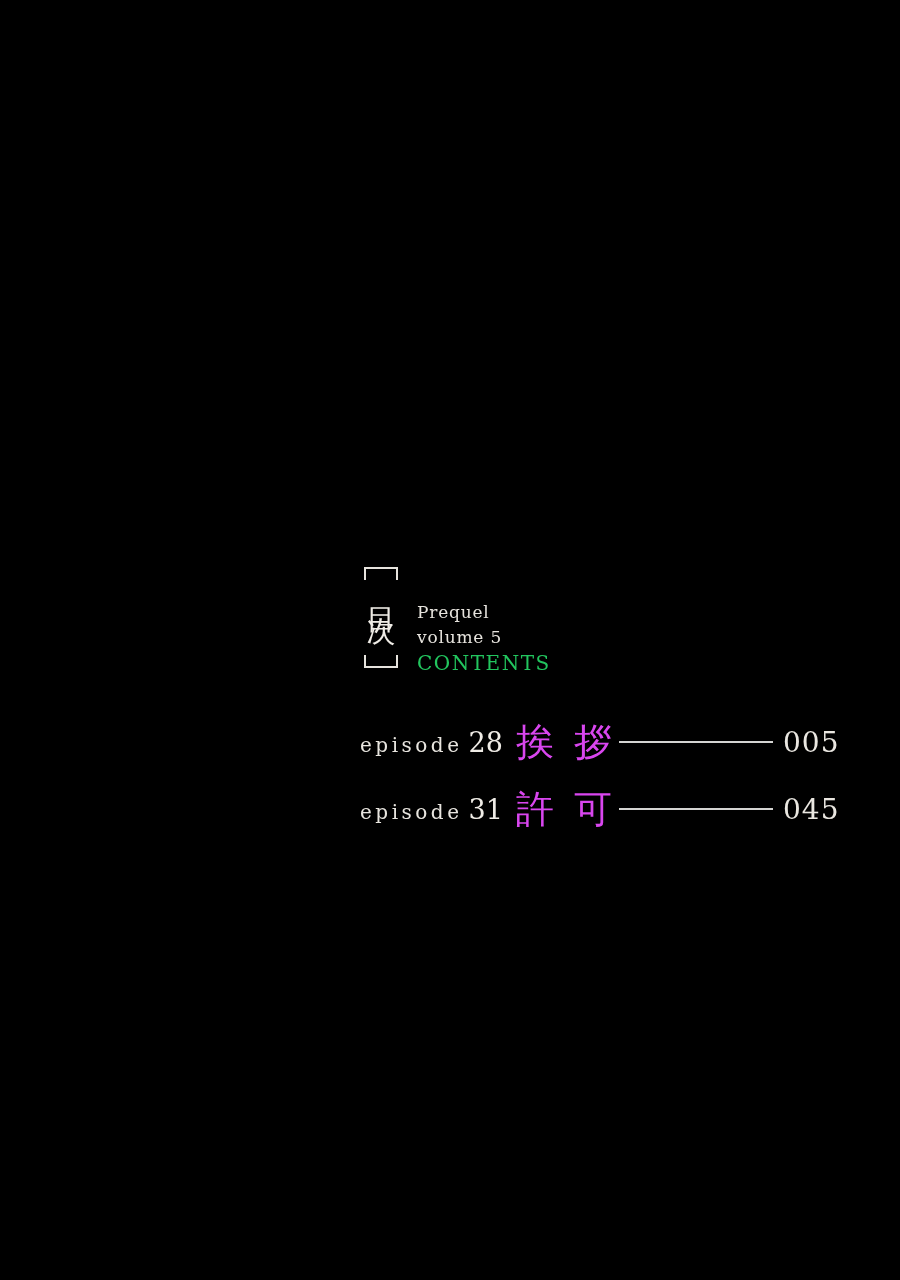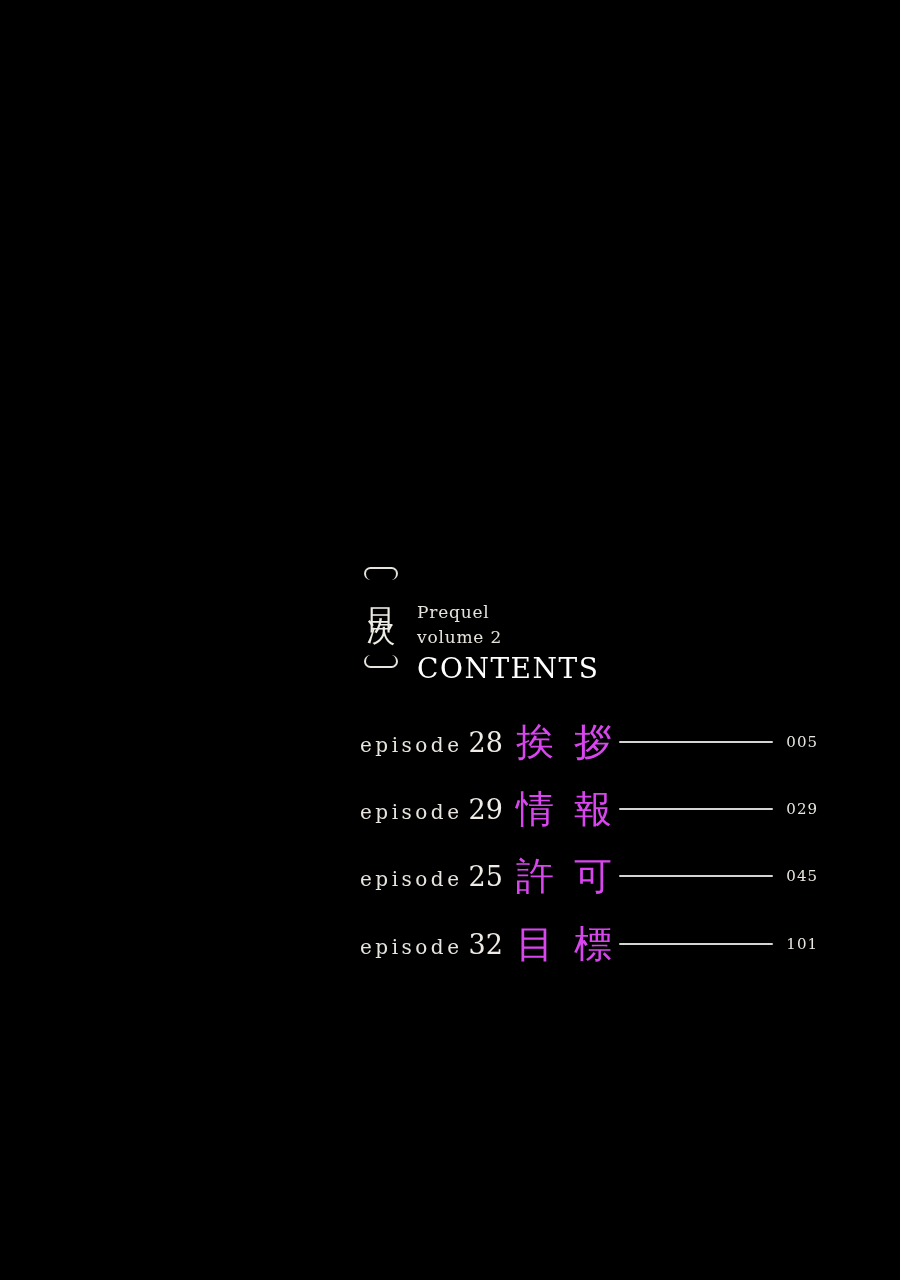--- a/index.html
+++ b/index.html
@@ -1,15 +1,15 @@
 <!DOCTYPE html>
 <html><head>
 <meta charset="utf-8">
 <style>
-  * { margin: 0; padding: 0; box-sizing: border-box; border-radius: 31px; }
+  * { margin: 0; padding: 0; box-sizing: border-box; }
   html, body { width: 900px; height: 1280px; }
   body {
     background: #000000;
     font-family: "DejaVu Serif", "Liberation Serif", serif;
     color: #eae7e1;
     overflow: hidden;
   }
   .page {
     position: relative;
     width: 900px;
@@ -61,25 +61,25 @@
     left: 417px;
     top: 600px;
   }
   .header-line {
     font-size: 17px;
     line-height: 25px;
     letter-spacing: 0.8px;
     color: #e6e3dd;
   }
   .header-contents {
-    font-size: 28px;
+    font-size: 20px;
     line-height: 24px;
     letter-spacing: 1.5px;
-    margin-top: 7px;
-    color: #ffffff;
+    margin-top: 1px;
+    color: #22c55e;
   }
 
   
   .toc {
     position: absolute;
     left: 360px;
     top: 708px;
     width: 458px;
   }
   .toc-row {
@@ -118,69 +118,57 @@
   .leader-line {
     left: 259px;
     width: 154px;
     height: 2px;
     background: #d4d4d2;
   }
   .ep-page {
     left: 423px;
     width: 35px;
     text-align: right;
-    font-size: 15px;
+    font-size: 28px;
     letter-spacing: 1px;
     color: #eae7e1;
   }
 </style>
 </head>
 <body>
 
 <div class="page">
 
   <div class="bracket-frame">
     <span class="bracket-top"></span>
     <span class="bracket-bottom"></span>
     <div class="vertical-title">目次</div>
   </div>
 
   <div class="header-text">
     <div class="header-line">Prequel</div>
-    <div class="header-line">volume 2</div>
+    <div class="header-line">volume 5</div>
     <div class="header-contents">CONTENTS</div>
   </div>
 
   <div class="toc">
 
     <div class="toc-row">
       <span class="ep-label"><span class="ep-word">episode</span><span class="ep-num">28</span></span>
       <span class="ep-title">挨拶</span>
       <span class="leader-line"></span>
       <span class="ep-page">005</span>
     </div>
 
-    <div class="toc-row">
-      <span class="ep-label"><span class="ep-word">episode</span><span class="ep-num">29</span></span>
-      <span class="ep-title">情報</span>
-      <span class="leader-line"></span>
-      <span class="ep-page">029</span>
-    </div>
 
 
     <div class="toc-row">
-      <span class="ep-label"><span class="ep-word">episode</span><span class="ep-num">25</span></span>
+      <span class="ep-label"><span class="ep-word">episode</span><span class="ep-num">31</span></span>
       <span class="ep-title">許可</span>
       <span class="leader-line"></span>
       <span class="ep-page">045</span>
     </div>
 
-    <div class="toc-row">
-      <span class="ep-label"><span class="ep-word">episode</span><span class="ep-num">32</span></span>
-      <span class="ep-title">目標</span>
-      <span class="leader-line"></span>
-      <span class="ep-page">101</span>
-    </div>
 
 
 
   </div>
 </div>
 
 </body></html>

